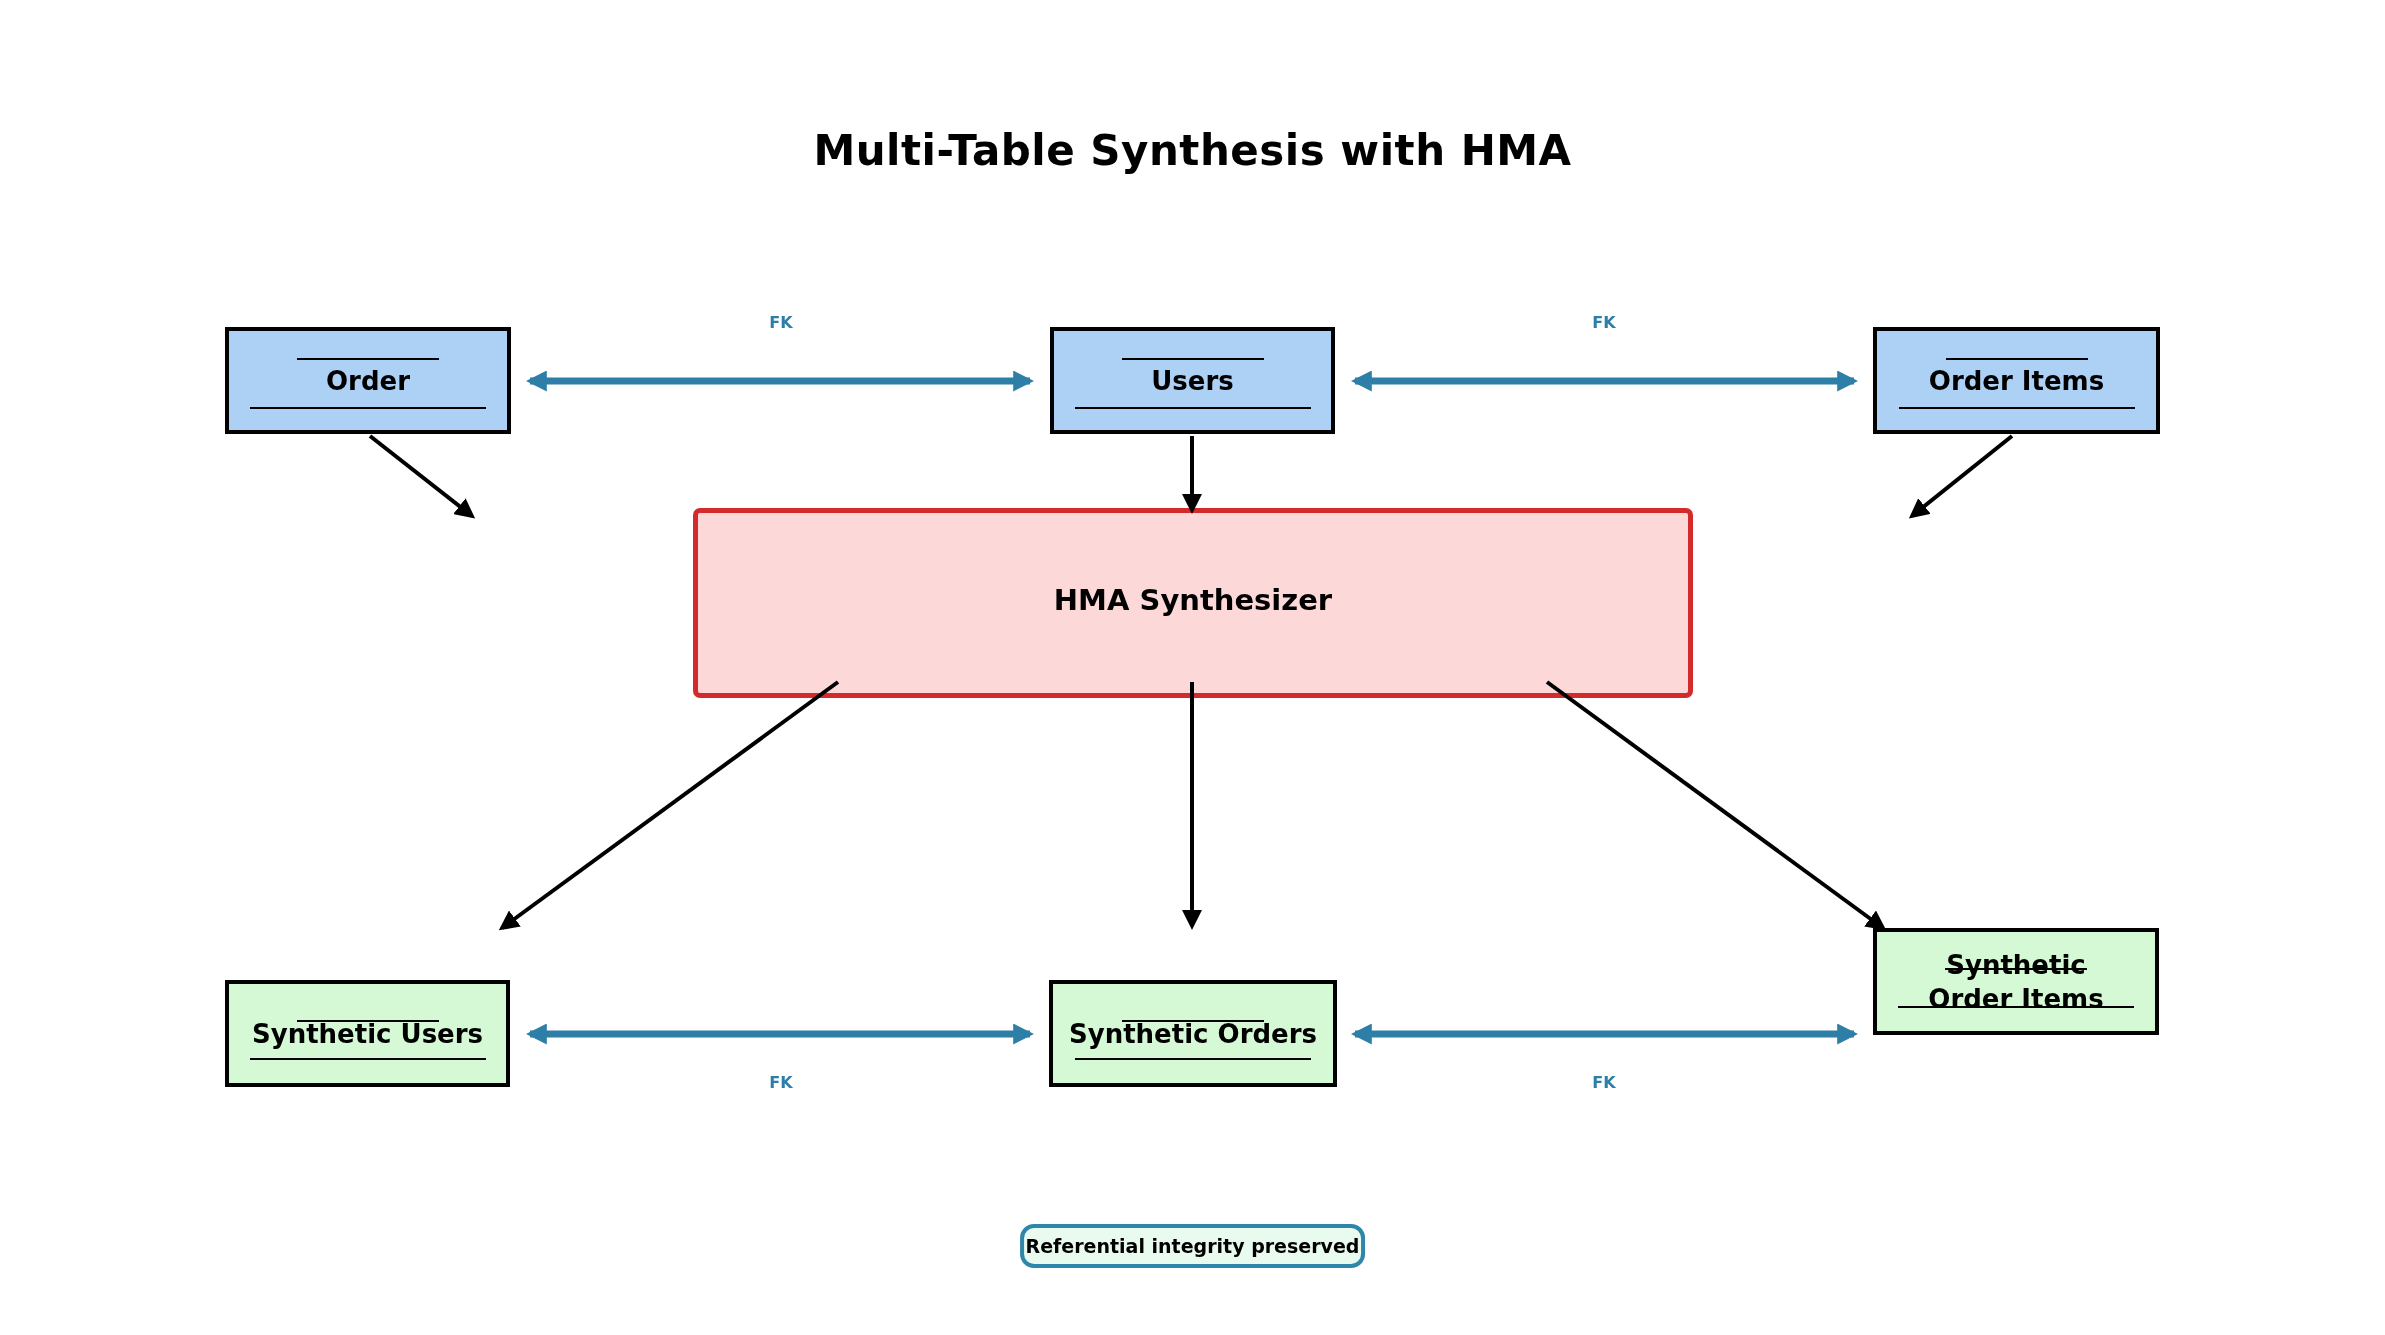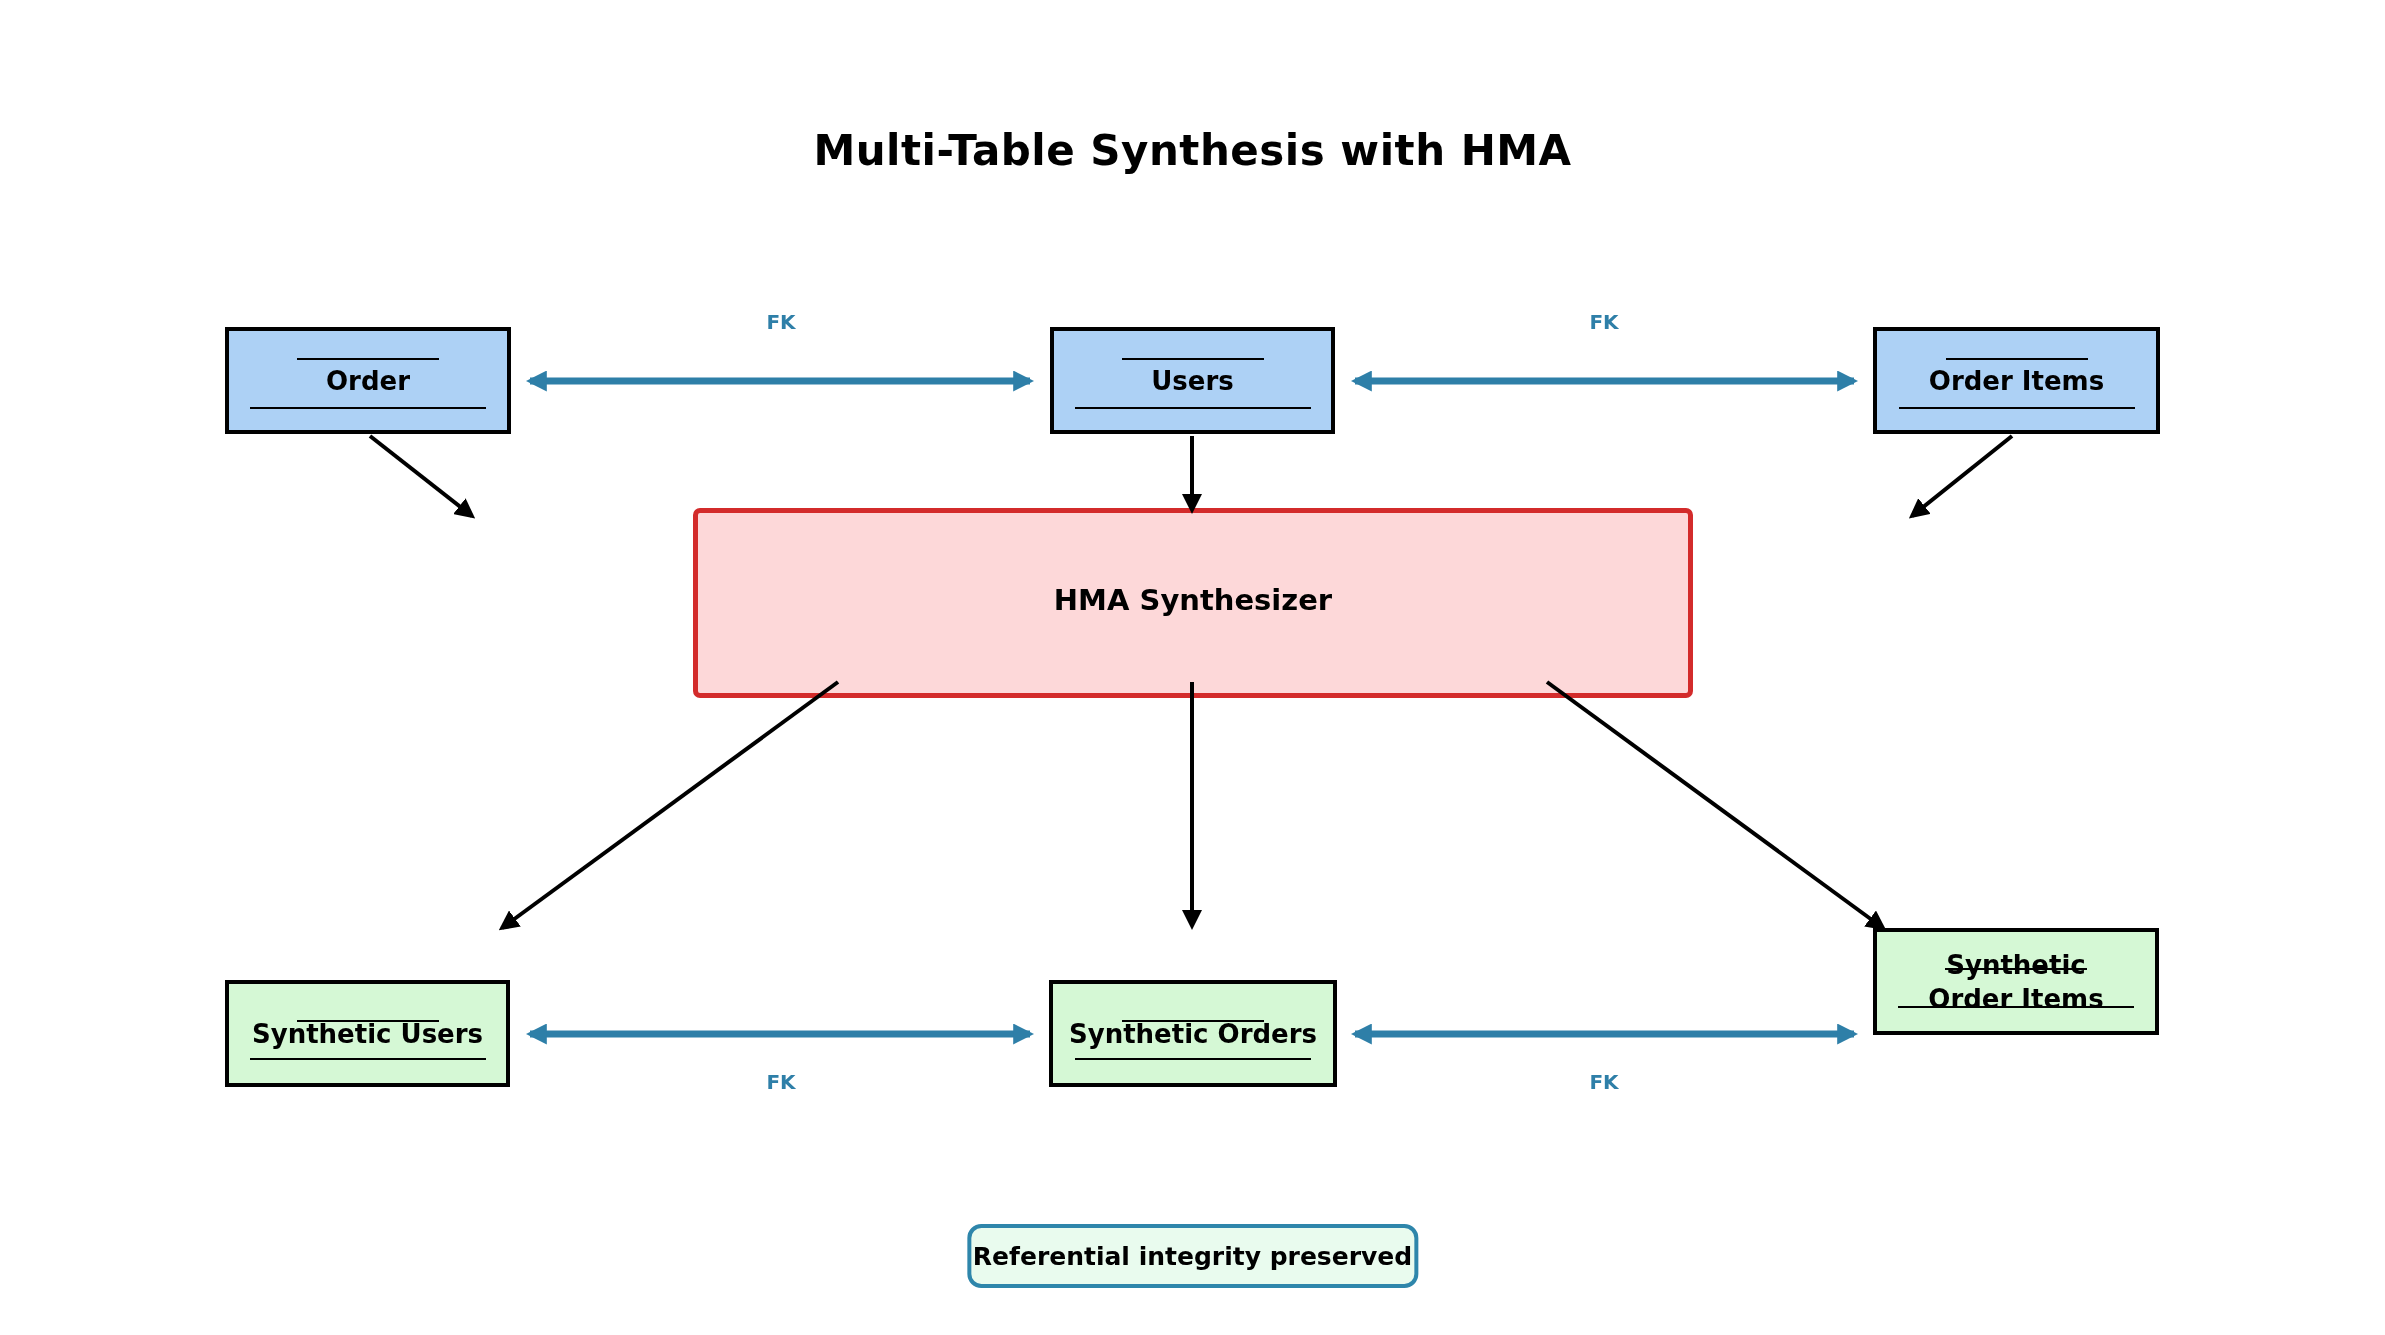--- a/index.html
+++ b/index.html
@@ -48,32 +48,32 @@
   .hma-title{
     position:absolute;top:70px;left:0;width:100%;text-align:center;
     font-size:29px;font-weight:bold;
   }
   .hma-subtitle{
     position:absolute;top:128px;left:0;width:100%;text-align:center;
     font-size:23px;font-style:italic;
   }
   .fk-label{
     position:absolute;transform:translate(-50%,-50%);
-    color:var(--fk-accent);font-weight:bold;font-size:20px;z-index:2;
+    color:var(--fk-accent);font-weight:bold;font-size:16px;z-index:2;
   }
   .fk-top-left{left:781px;top:282px;}
   .fk-top-right{left:1604px;top:282px;}
   .fk-bottom-left{left:781px;top:1042px;}
   .fk-bottom-right{left:1604px;top:1042px;}
   .badge{
     position:absolute;left:50%;top:1184px;transform:translateX(-50%);
-    height:64px;box-sizing:border-box;border:4px solid var(--badge-border);
+    height:44px;box-sizing:border-box;border:4px solid var(--badge-border);
     border-radius:14px;background:var(--badge-fill);
     display:flex;align-items:center;padding:0 2px;
-    font-size:25px;font-weight:bold;white-space:nowrap;z-index:1;
+    font-size:19px;font-weight:bold;white-space:nowrap;z-index:1;
   }
   svg.arrow-layer{position:absolute;left:0;top:0;width:2385px;height:1335px;z-index:5;pointer-events:none;}
   .teal-line{stroke:var(--fk-accent);stroke-width:7;fill:none;}
   .black-line{stroke:var(--arrow-black);stroke-width:4;fill:none;}
 </style>
 </head>
 <body>
 
 <div class="canvas">
 

